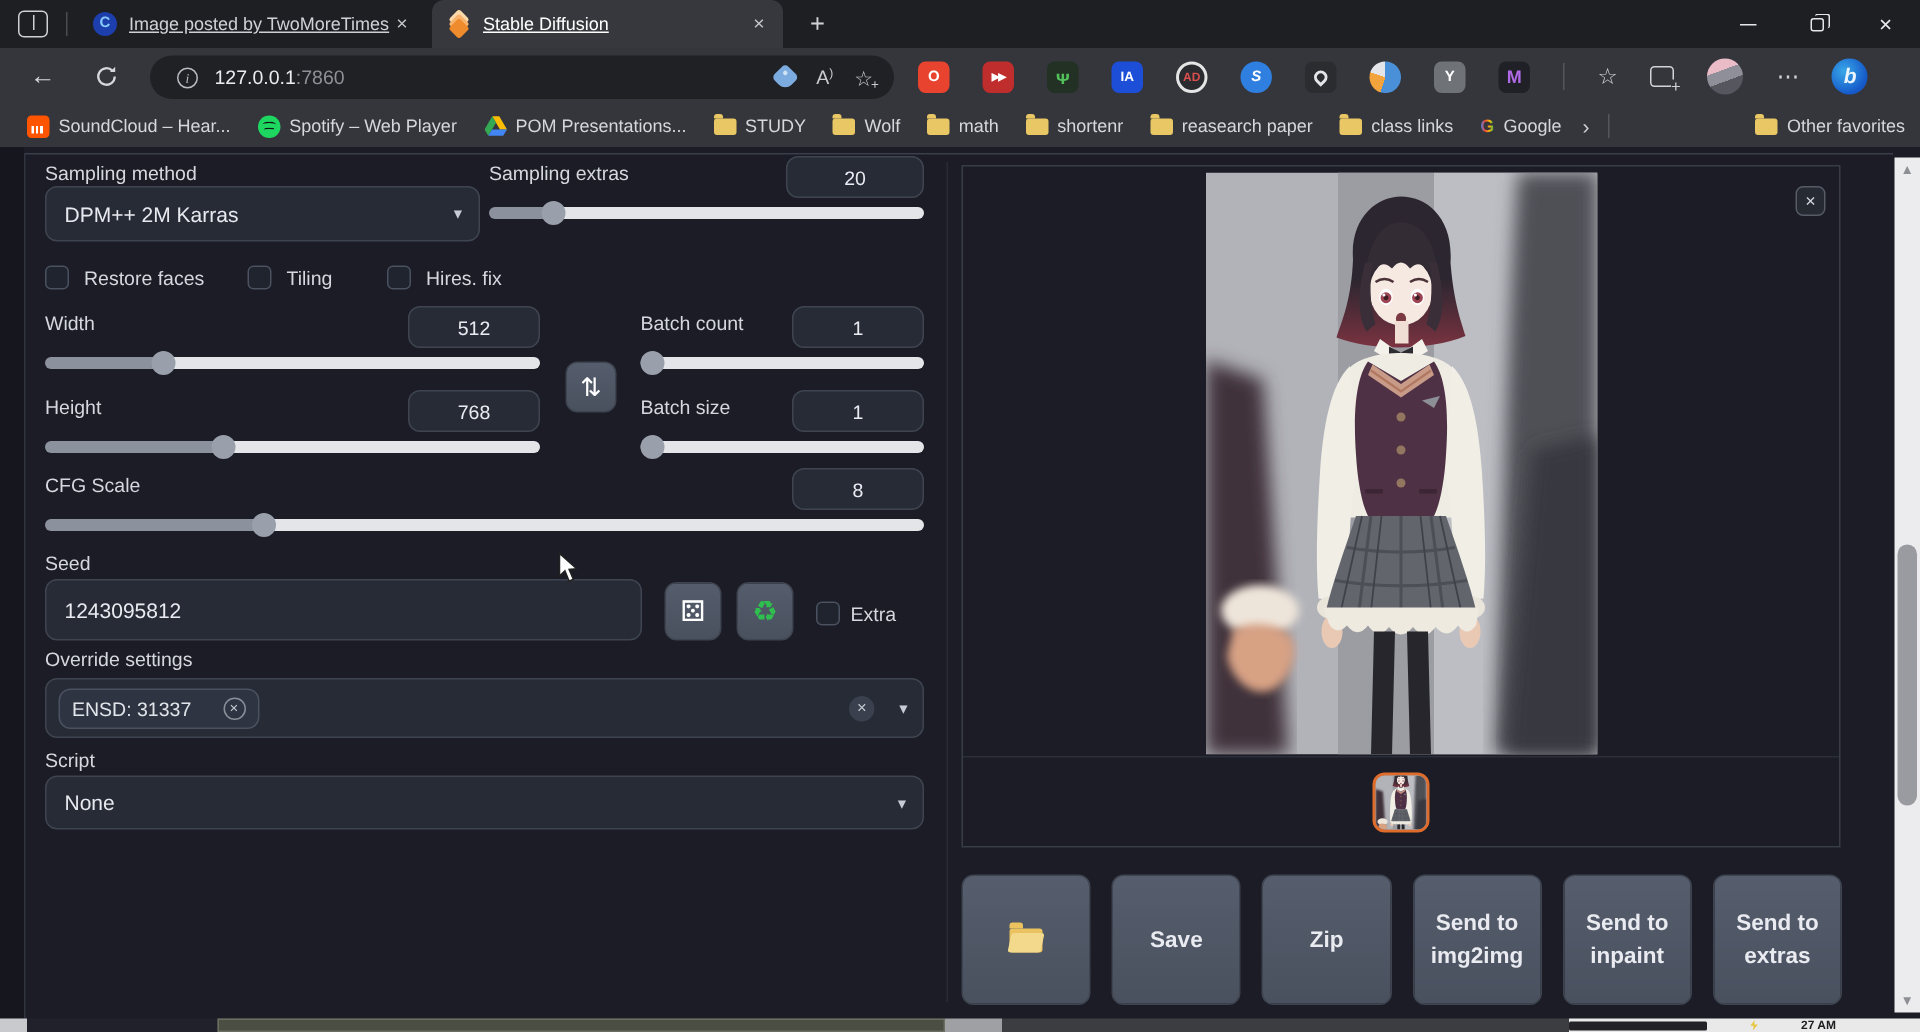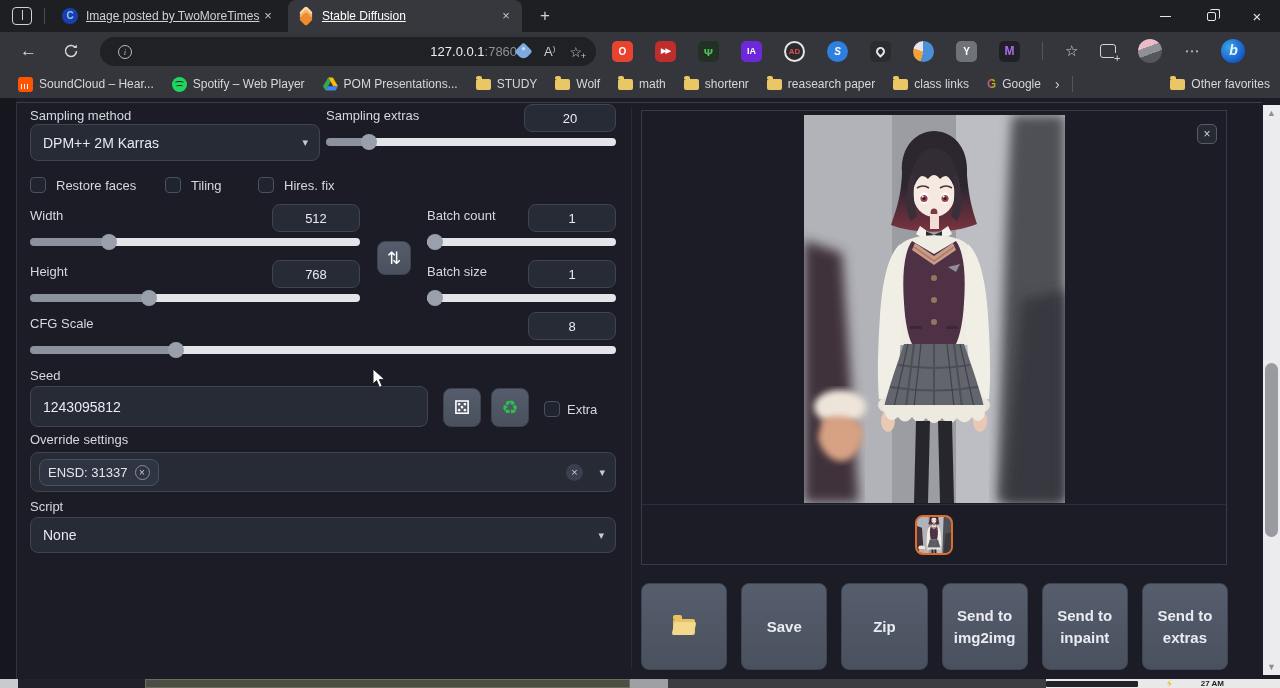--- a/index.html
+++ b/index.html
@@ -27,35 +27,35 @@
   .winbtn{width:46px;height:32px;display:flex;align-items:center;justify-content:center;color:#e6e7e9;}
   .win-min i{width:11px;border-top:1.3px solid #e6e7e9;}
   .win-max i{width:9px;height:9px;border:1.2px solid #e6e7e9;border-radius:2px;position:relative;}
   .win-max i:before{content:"";position:absolute;left:2px;top:-4px;width:9px;height:9px;border:1.2px solid #e6e7e9;border-left:none;border-bottom:none;border-radius:2px;}
   .win-close{font-size:15px;}
 
   .navbar{position:absolute;left:0;top:32px;width:1280px;height:38px;background:#35363b;}
   .navic{position:absolute;top:41px;color:#d6d7da;font-size:17px;}
   .urlpill{position:absolute;left:100px;top:37px;width:496px;height:29px;background:#202125;border-radius:15px;display:flex;align-items:center;}
   .infoicon{width:14px;height:14px;border:1.2px solid #b9bbc0;border-radius:50%;color:#b9bbc0;font-size:9px;font-style:italic;text-align:center;line-height:13px;margin-left:18px;font-family:"Liberation Serif",serif;}
-  .urltext{margin-left:11px;font-size:13px;color:#ececee;flex:1;text-align:right;}
+  .urltext{margin-left:11px;font-size:13px;color:#ececee;flex:1;}
   .urltext .port{color:#8e9096;}
   .pillic{margin-right:14px;flex:none;}
   .tagicon{width:13px;height:13px;background:#7cacdf;border-radius:3px 3px 6px 3px;transform:rotate(45deg);position:relative;}
   .tagicon:before{content:"";position:absolute;left:3px;top:3px;width:3px;height:3px;border-radius:50%;background:#cfe3f4;}
   .aloud{color:#c9cbcf;font-size:13px;}
   .aloud sup{font-size:8px;}
   .staradd{color:#c9cbcf;font-size:14px;position:relative;}
   .staradd s{position:absolute;right:-4px;bottom:-1px;text-decoration:none;font-size:9px;}
   .extrow{position:absolute;top:40px;height:22px;display:flex;gap:22px;align-items:center;}
   .ext{width:21px;height:21px;border-radius:5px;display:flex;align-items:center;justify-content:center;font-size:10px;font-weight:bold;color:#fff;flex:none;}
   .ext.op{background:#e8432f;}
   .ext.fw{background:#bf2d2d;font-size:7px;letter-spacing:-1px;}
   .ext.gr{background:#233024;color:#52c15c;font-size:13px;}
-  .ext.ia{background:#6d28d9;font-size:9px;}
+  .ext.ia{background:#1d4ed8;font-size:9px;}
   .ext.ad{background:#2a2b2f;border:2px solid #e5e5e5;color:#d94f4f;font-size:8px;border-radius:50%;}
   .ext.sz{background:#2f7fe0;border-radius:50%;font-style:italic;}
   .ext.pin{background:#2b2c30;}
   .ext.pin i{width:9px;height:9px;border:2px solid #e4e5e8;border-radius:50% 50% 50% 0;transform:rotate(-45deg);}
   .ext.gl{border-radius:50%;background:conic-gradient(#4a90d9 0 55%,#f2a33c 55% 80%,#e4e5e8 80% 100%);}
   .ext.yy{background:#6f7277;}
   .ext.mm{background:#202126;color:#b06ae8;font-size:12px;}
   .extdivider{width:1px;height:18px;background:#55565b;}
   .favhub{color:#d3d4d8;font-size:15px;position:relative;}
   .collections{width:16px;height:14px;border:1.4px solid #d3d4d8;border-radius:3px;position:relative;}
@@ -88,21 +88,21 @@
   .lbl{position:absolute;color:#d5d8de;font-size:13px;}
   .numbox{position:absolute;height:28px;background:#262b36;border:1px solid #3f4550;border-radius:8px;color:#e9ebf0;font-size:13px;display:flex;align-items:center;justify-content:center;}
   .dd{position:absolute;background:#262b36;border:1px solid #3f4550;border-radius:8px;color:#e7e9ee;font-size:14px;display:flex;align-items:center;padding:0 12px;}
   .dd .caret{position:absolute;right:11px;color:#c7cbd3;font-size:11px;}
   .slider{position:absolute;height:16px;--p:0;}
   .slider .track{position:absolute;left:0;right:0;top:4px;height:8px;border-radius:4px;background:linear-gradient(to right,#8b919d calc(var(--p)*100%),#e3e5e9 calc(var(--p)*100%));}
   .slider .knob{position:absolute;top:0;width:16px;height:16px;border-radius:50%;background:#9aa0ab;left:calc((100% - 16px)*var(--p));}
   .cb{position:absolute;width:16px;height:16px;background:#20242e;border:1px solid #4a5160;border-radius:4px;}
   .textbox{position:absolute;background:#262b36;border:1px solid #3f4550;border-radius:8px;color:#e9ebf0;font-size:14px;display:flex;align-items:center;padding:0 12px;}
   .sqbtn{position:absolute;background:linear-gradient(#555d6c,#49505e);border:1px solid #3f4550;border-radius:8px;display:flex;align-items:center;justify-content:center;color:#fff;}
-  .chip{position:absolute;left:8px;top:6px;height:27px;background:#2e3441;border:1px solid #4a5160;border-radius:8px;display:flex;align-items:center;padding:0 8px;gap:7px;color:#e2e5ea;font-size:13px;}
+  .chip{position:absolute;left:8px;top:6px;height:27px;background:#2e3441;border:1px solid #4a5160;border-radius:8px;display:flex;align-items:center;padding:0 8px;gap:21px;color:#e2e5ea;font-size:13px;}
   .chipx{width:15px;height:15px;border:1px solid #8a8f99;border-radius:50%;color:#c7cbd3;font-size:10px;line-height:13px;text-align:center;}
   .ovx{position:absolute;right:32px;top:11px;width:17px;height:17px;border-radius:50%;background:#3a404d;color:#c7cbd3;font-size:11px;text-align:center;line-height:16px;}
   .ovcaret{position:absolute;right:10px;top:13px;color:#c7cbd3;font-size:11px;}
 
   .gallery{position:absolute;left:641px;top:12px;width:586px;height:455px;border:1px solid #373c47;background:#1b1c25;}
   .galleryimg{position:absolute;left:162px;top:4px;width:261px;height:388px;}
   .imgclose{position:absolute;right:9px;top:13px;width:20px;height:20px;border:1px solid #565b66;border-radius:5px;color:#d2d5db;font-size:12px;text-align:center;line-height:18px;background:#262a33;}
   .thumbwrap{position:absolute;left:0;right:0;top:393px;height:61px;border-top:1px solid #2a2e38;display:flex;align-items:center;justify-content:center;}
   .thumb{width:38px;height:40px;border:2px solid #e06c2b;border-radius:8px;overflow:hidden;background:#9c9da3;}
   .btnrow{position:absolute;left:641px;top:485px;width:587px;height:87px;display:flex;gap:14px;}

